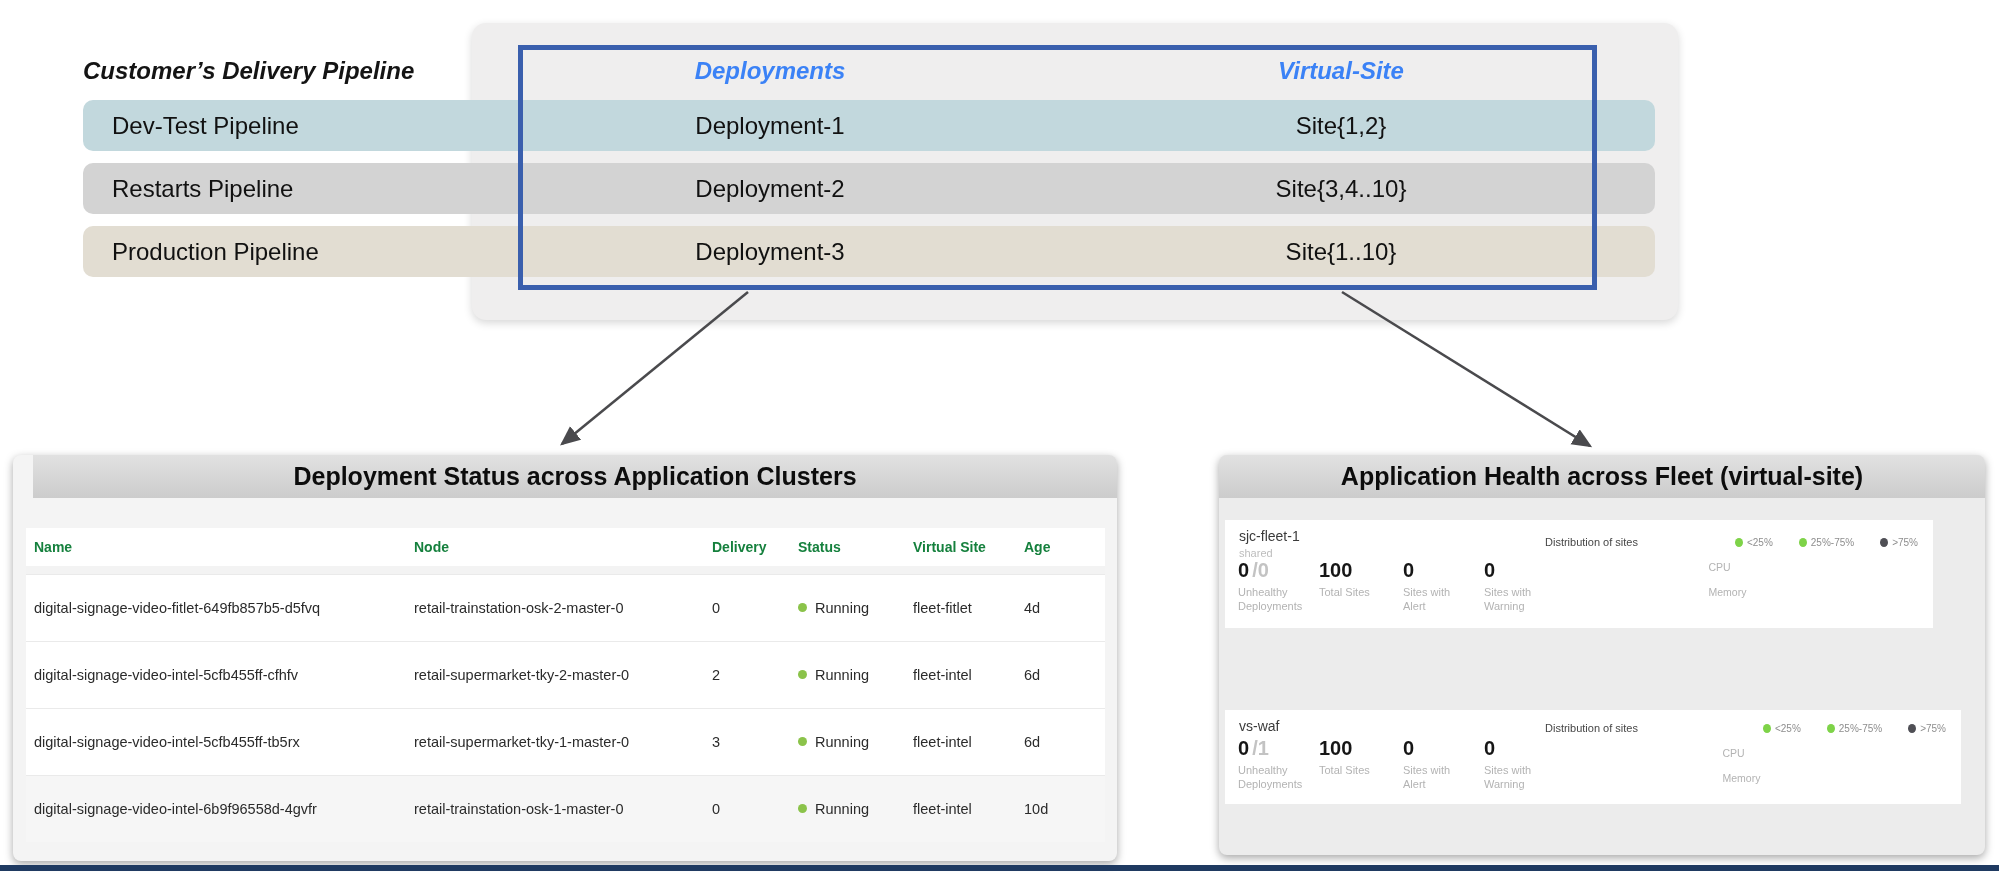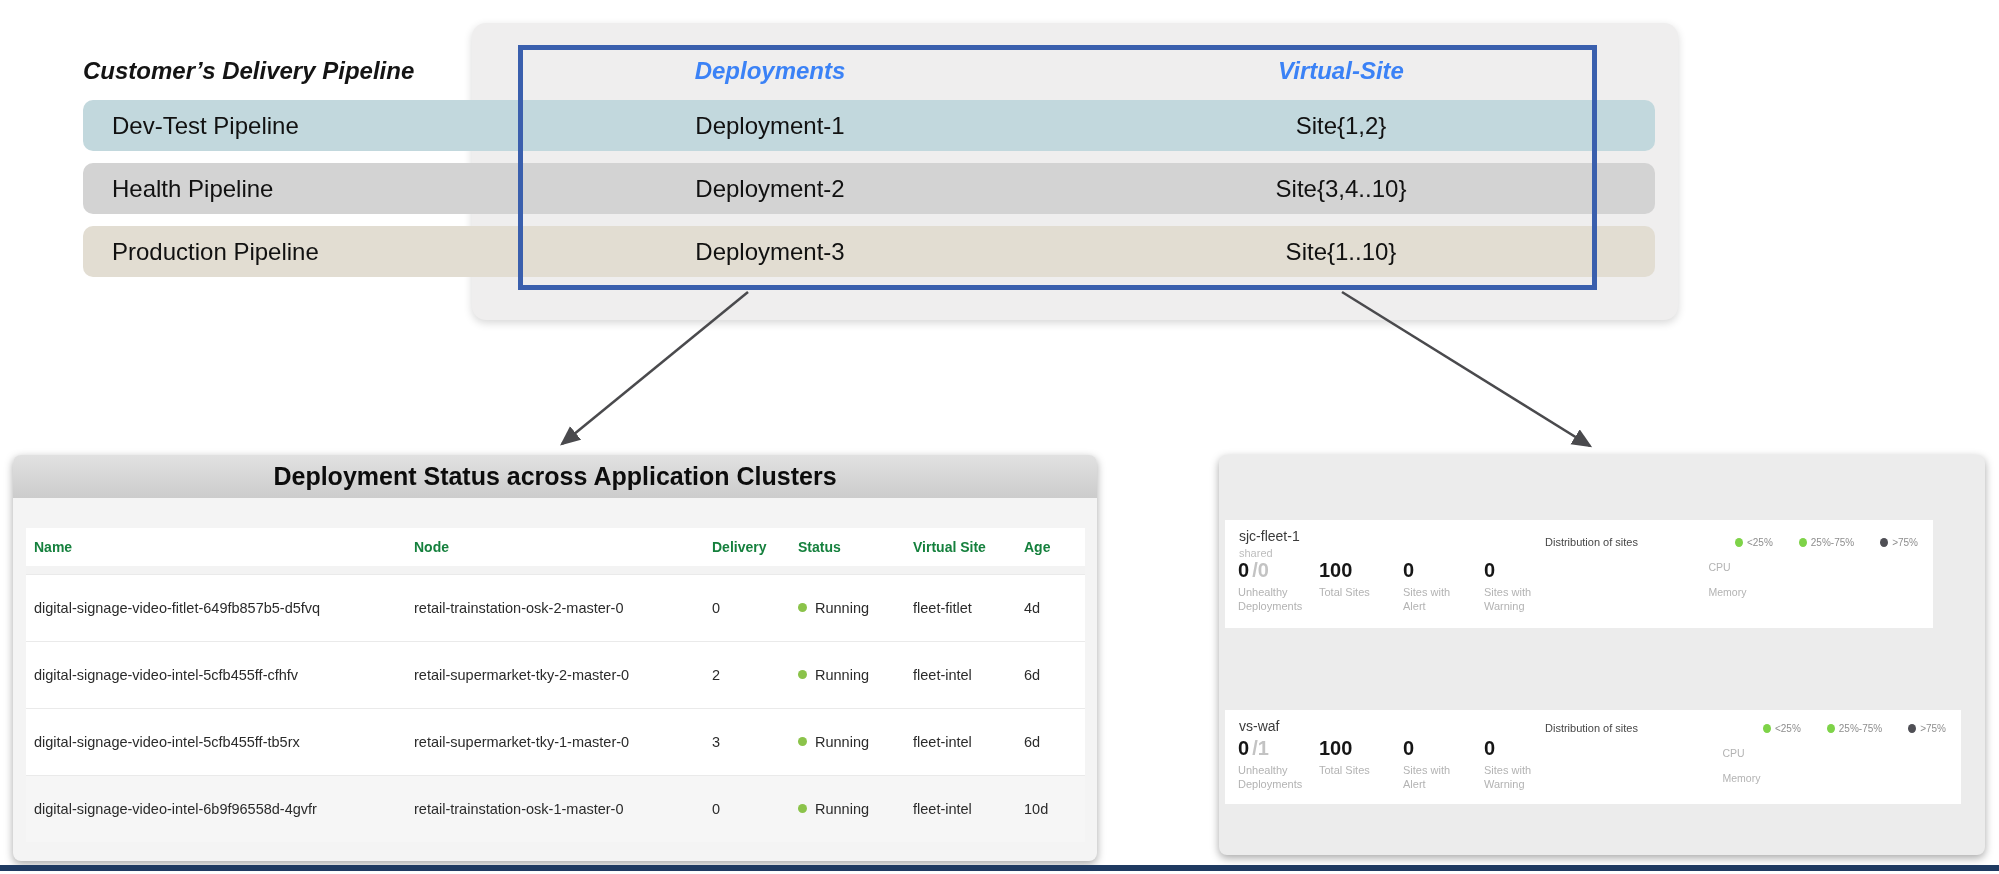--- a/index.html
+++ b/index.html
@@ -25,21 +25,21 @@
              border:5px solid #3a5fad;box-sizing:border-box;background:transparent;}
 
   .arrows{position:absolute;left:0;top:0;pointer-events:none;}
 
   
   .panel{position:absolute;border-radius:8px;box-shadow:0 3px 8px rgba(0,0,0,.35);overflow:hidden;}
   .panel-head{height:43px;background:linear-gradient(#e1e1e1,#cccccc);display:flex;align-items:center;justify-content:center;
               font-size:25px;font-weight:bold;color:#0c0c0c;}
 
   
-  .panel-left{left:13px;top:455px;width:1084px;height:406px;background:#f4f4f4;}
+  .panel-left{left:13px;top:455px;width:1084px;height:406px;background:#f4f4f4;padding-left:20px;}
   .table-card{position:absolute;left:13px;right:12px;top:73px;bottom:22px;background:#ffffff;}
   .thead{position:relative;height:38px;border-bottom:8px solid #f3f3f3;font-size:14px;font-weight:bold;color:#15803d;}
   .trow{position:relative;height:66px;border-top:1px solid #eaeaea;font-size:14.5px;color:#2b2b2b;}
   .trow.alt{background:#f6f6f6;}
   .tcol{position:absolute;top:50%;transform:translateY(-50%);white-space:nowrap;}
   .c-name{left:8px;} .c-node{left:388px;} .c-restarts{left:686px;} .c-status{left:772px;} .c-vsite{left:887px;} .c-age{left:998px;text-align:center;}
   .status-dot{display:inline-block;width:9px;height:9px;border-radius:50%;background:#8bc34a;margin-right:8px;vertical-align:1px;}
 
   
   .panel-right{left:1219px;top:455px;width:766px;height:400px;background:#ececec;}
@@ -78,21 +78,21 @@
   <div class="pipe-title">Customer’s Delivery Pipeline</div>
   <div class="pipe-colhead head-dep">Deployments</div>
   <div class="pipe-colhead head-site">Virtual-Site</div>
 
   <div class="pipe-row teal">
     <span class="pipe-cell cell-name">Dev-Test Pipeline</span>
     <span class="pipe-cell cell-dep">Deployment-1</span>
     <span class="pipe-cell cell-site">Site{1,2}</span>
   </div>
   <div class="pipe-row gray">
-    <span class="pipe-cell cell-name">Health Pipeline</span>
+    <span class="pipe-cell cell-name">Restarts Pipeline</span>
     <span class="pipe-cell cell-dep">Deployment-2</span>
     <span class="pipe-cell cell-site">Site{3,4..10}</span>
   </div>
   <div class="pipe-row tan">
     <span class="pipe-cell cell-name">Production Pipeline</span>
     <span class="pipe-cell cell-dep">Deployment-3</span>
     <span class="pipe-cell cell-site">Site{1..10}</span>
   </div>
 
   <div class="blue-rect"></div>
@@ -147,20 +147,21 @@
         <span class="tcol c-node">retail-trainstation-osk-1-master-0</span>
         <span class="tcol c-restarts">0</span>
         <span class="tcol c-status"><i class="status-dot"></i><span>Running</span></span>
         <span class="tcol c-vsite">fleet-intel</span>
         <span class="tcol c-age">10d</span>
       </div>
     </div>
   </div>
 
   <div class="panel panel-right">
+    <div class="panel-head">Application Health across Fleet (virtual-site)</div>
 
     <div class="hcard hcard1">
       <div class="hc-title">sjc-fleet-1</div>
       <div class="hc-sub">shared</div>
       <div class="stats">
         <div class="stat">
           <div><span class="stat-num">0</span><span class="stat-suffix">/0</span></div>
           <div class="stat-label">Unhealthy Deployments</div>
         </div>
         <div class="stat">

